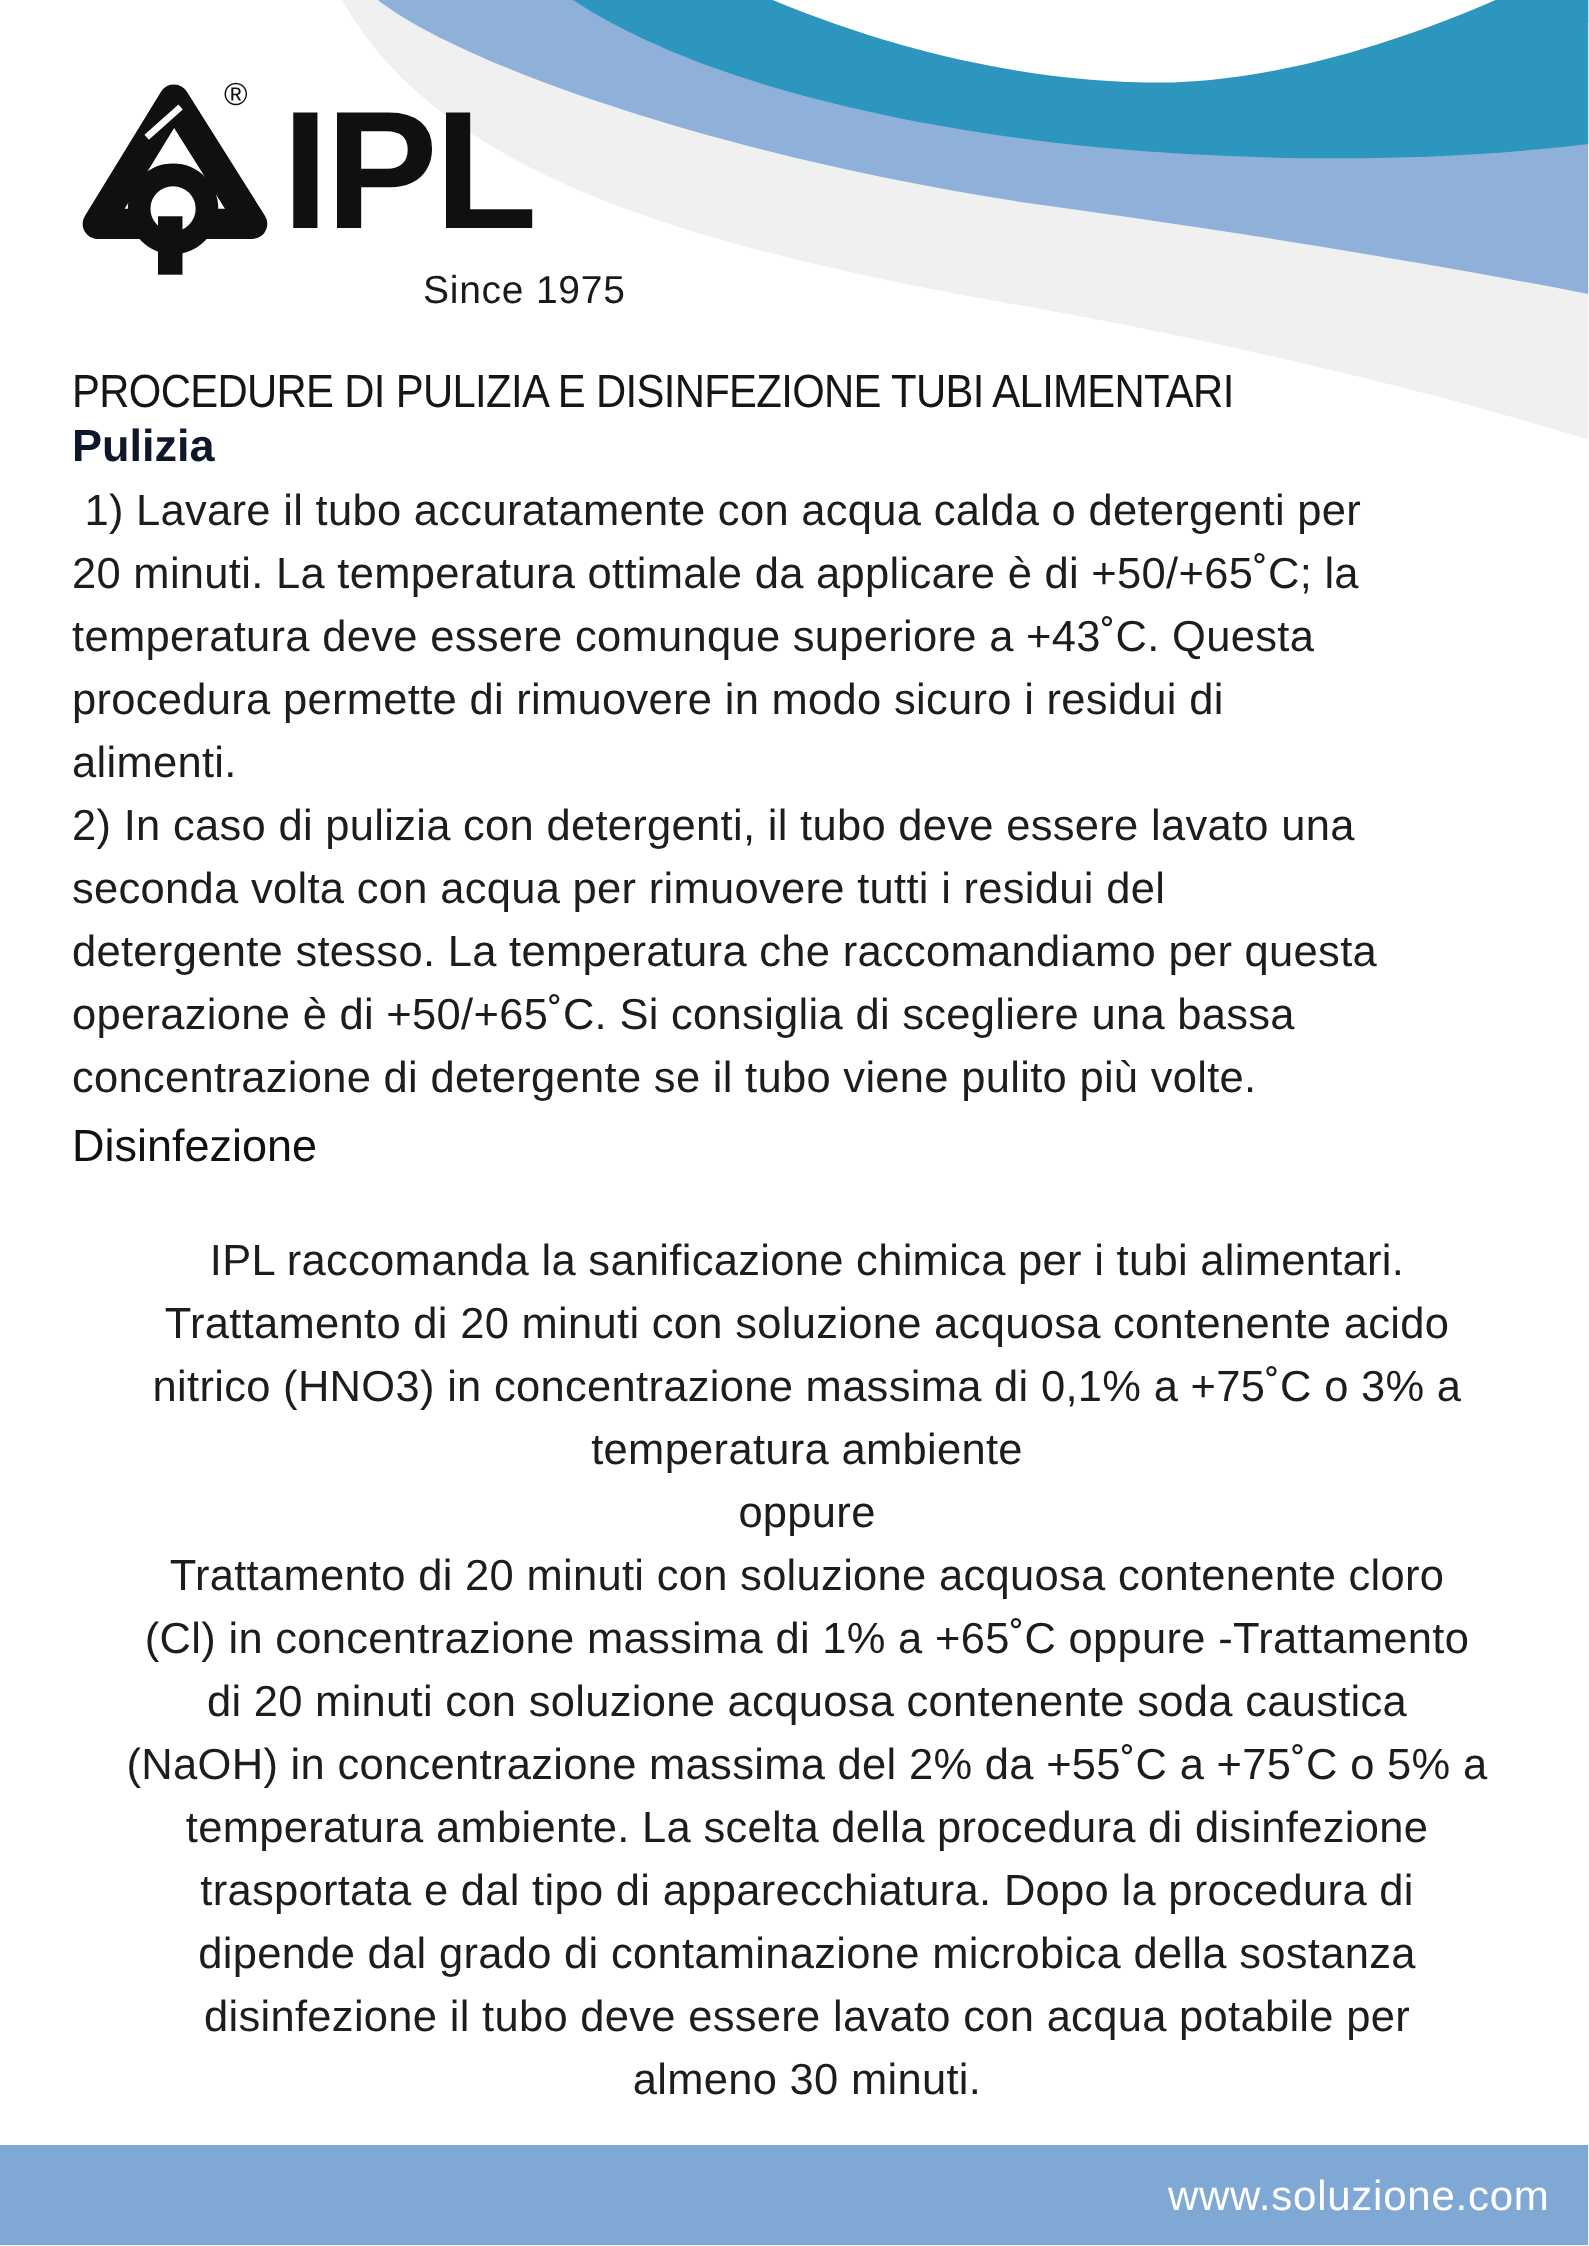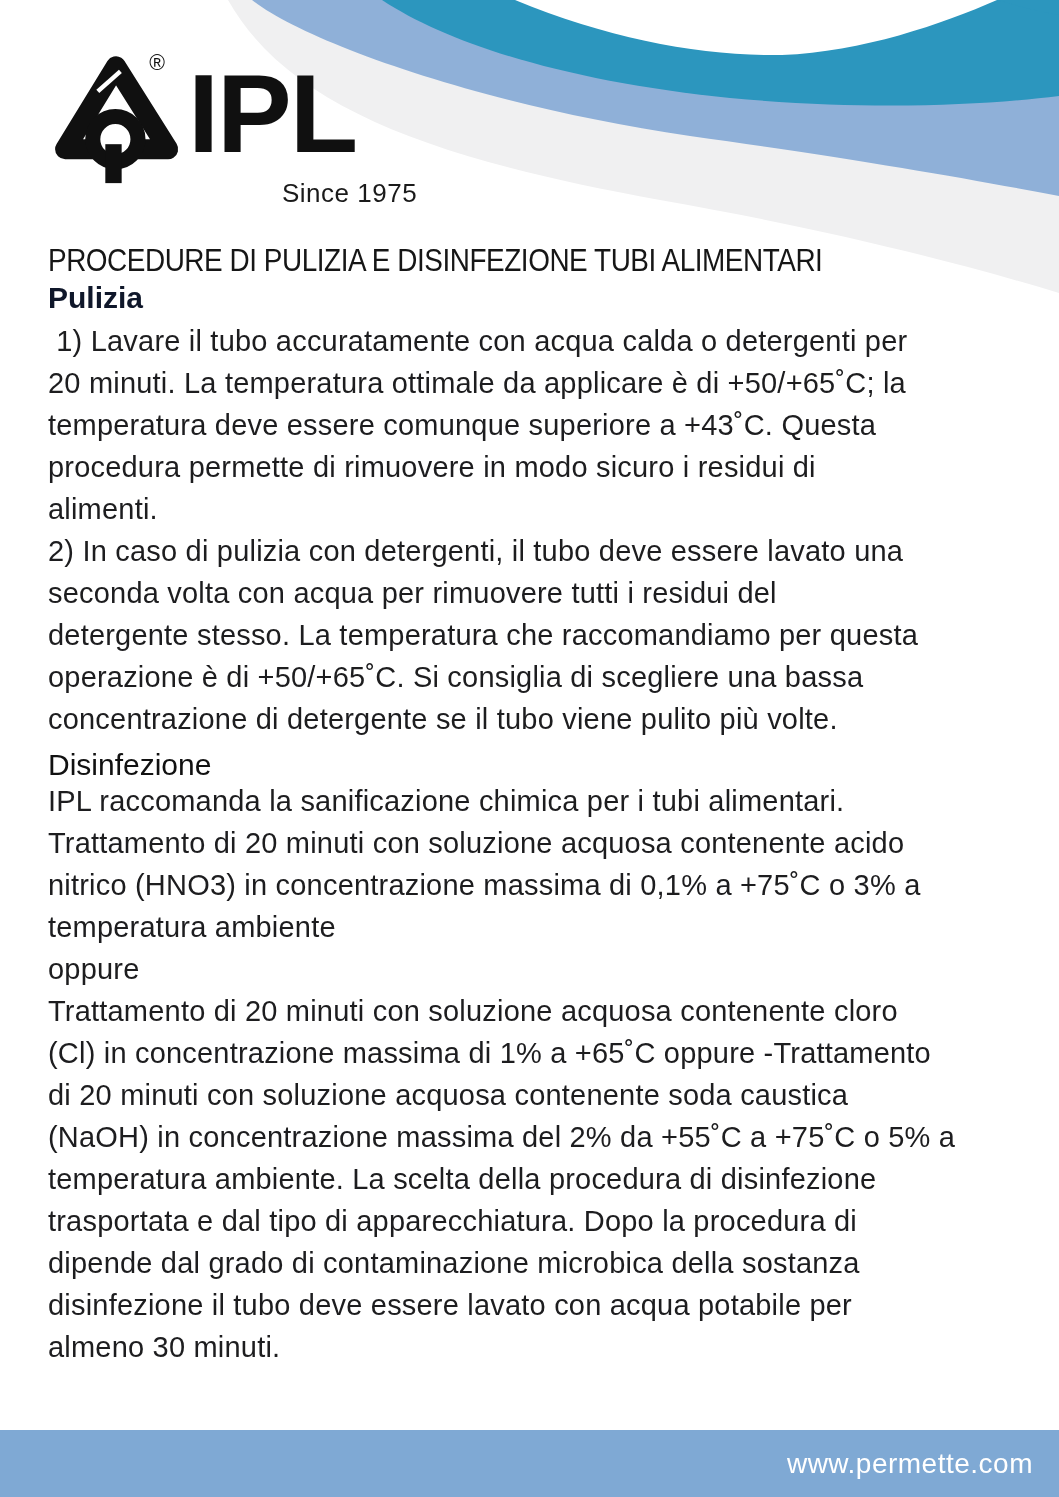--- a/index.html
+++ b/index.html
@@ -60,21 +60,21 @@
   }
   .heading2 {
     position: absolute;
     left: 48px; top: 748px;
     font-size: 30px;
     font-weight: 400;
     color: #111;
   }
   .body-block { position: absolute; left: 48px; width: 980px; }
   .block-pulizia { top: 320px; }
-  .block-disinfezione { top: 780px; }
+  .block-disinfezione { top: 820px; text-align: center; }
   .body-block .line {
     height: 42px;
     font-size: 29px;
     line-height: 42px;
     white-space: pre;
     letter-spacing: 0.2px;
     color: #1d1d1f;
   }
   .footer-bar {
     position: absolute;
@@ -176,16 +176,16 @@
       <div class="line">trasportata e dal tipo di apparecchiatura. Dopo la procedura di</div>
 
       <div class="line">dipende dal grado di contaminazione microbica della sostanza</div>
 
       <div class="line">disinfezione il tubo deve essere lavato con acqua potabile per</div>
 
       <div class="line">almeno 30 minuti.</div>
     </div>
 
   <div class="footer-bar">
-    <span class="footer-url">www.permette.com</span>
+    <span class="footer-url">www.soluzione.com</span>
   </div>
 
 </div>
 
 </body></html>

